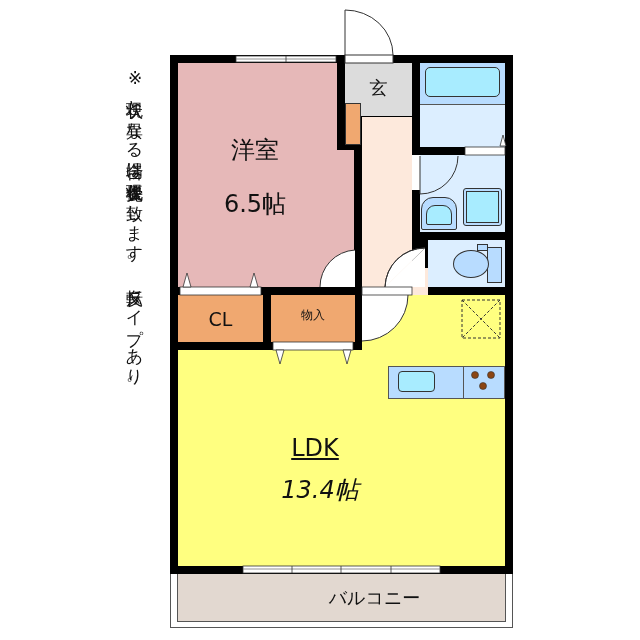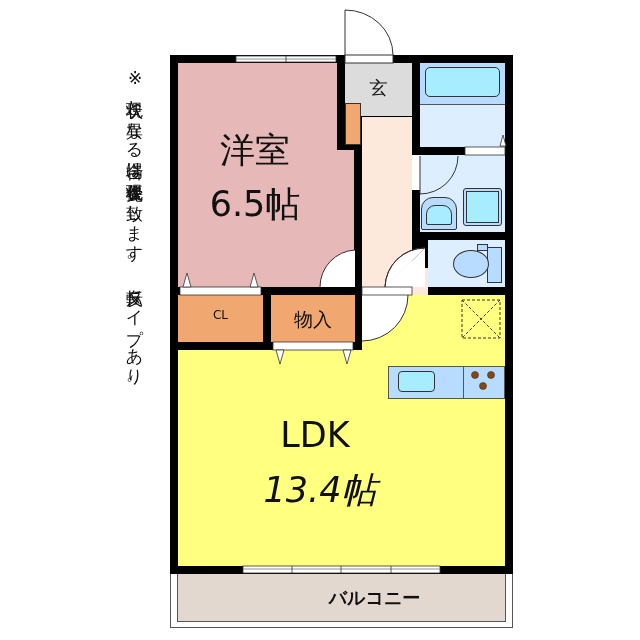--- a/index.html
+++ b/index.html
@@ -5,21 +5,21 @@
   html, body { margin:0; padding:0; background:#ffffff; }
   body { width:640px; height:640px; position:relative; overflow:hidden; font-family:"DejaVu Sans", sans-serif; }
   .note {
     position:absolute; left:120px; top:68px; width:30px;
     writing-mode: vertical-rl; font-size:17px; line-height:30px; color:#111;
     letter-spacing:0.5px;
   }
   .wall { position:absolute; background:#000; }
   .room { position:absolute; }
   .lbl { position:absolute; color:#111; text-align:center; }
-  .big { font-size:35px; line-height:40px; }
+  .big { font-size:24px; line-height:40px; }
   svg { position:absolute; left:0; top:0; }
 </style>
 </head>
 <body>
 
 <div class="note">※現状と異なる場合は現状優先と致します。 反転タイプあり。</div>
 
 <div>
 
   <div class="wall" style="left:170px;top:55px;width:343px;height:519px;"></div>
@@ -132,18 +132,18 @@
       <line x1="243" y1="569" x2="440" y2="569" stroke="#777" stroke-width="0.8"></line>
       <line x1="292" y1="566" x2="292" y2="573" stroke="#333" stroke-width="0.8"></line>
       <line x1="341" y1="566" x2="341" y2="573" stroke="#333" stroke-width="0.8"></line>
       <line x1="391" y1="566" x2="391" y2="573" stroke="#333" stroke-width="0.8"></line>
     </g>
   </svg>
 
   <div class="lbl big" style="left:200px;top:130px;width:110px;">洋室</div>
   <div class="lbl big" style="left:200px;top:184px;width:110px;">6.5帖</div>
   <div class="lbl" style="left:345px;top:76px;width:67px;font-size:18px;">玄</div>
-  <div class="lbl" style="left:178px;top:308px;width:85px;font-size:12px;">CL</div>
-  <div class="lbl" style="left:271px;top:307px;width:84px;font-size:19px;">物入</div>
-  <div class="lbl big" style="left:255px;top:415px;width:120px;">LDK</div>
+  <div class="lbl" style="left:178px;top:308px;width:85px;font-size:19px;">CL</div>
+  <div class="lbl" style="left:271px;top:307px;width:84px;font-size:12px;">物入</div>
+  <div class="lbl big" style="left:255px;top:428px;width:120px;text-decoration:underline;">LDK</div>
   <div class="lbl big" style="left:255px;top:470px;width:130px;font-style:italic;">13.4帖</div>
-  <div class="lbl" style="left:177px;top:586px;width:395px;font-size:18px;font-weight:bold;">バルコニー</div>
+  <div class="lbl" style="left:177px;top:586px;width:395px;font-size:18px;">バルコニー</div>
 </div>
 
 </body></html>

